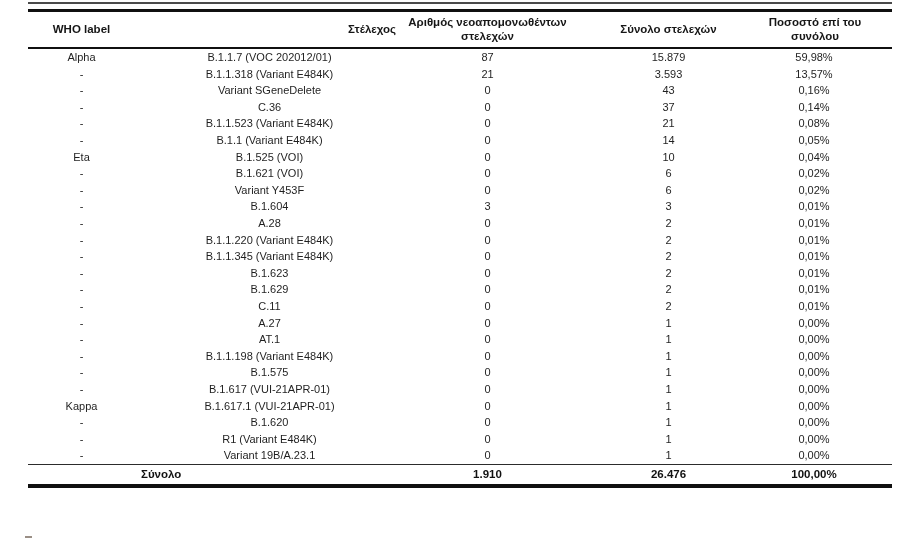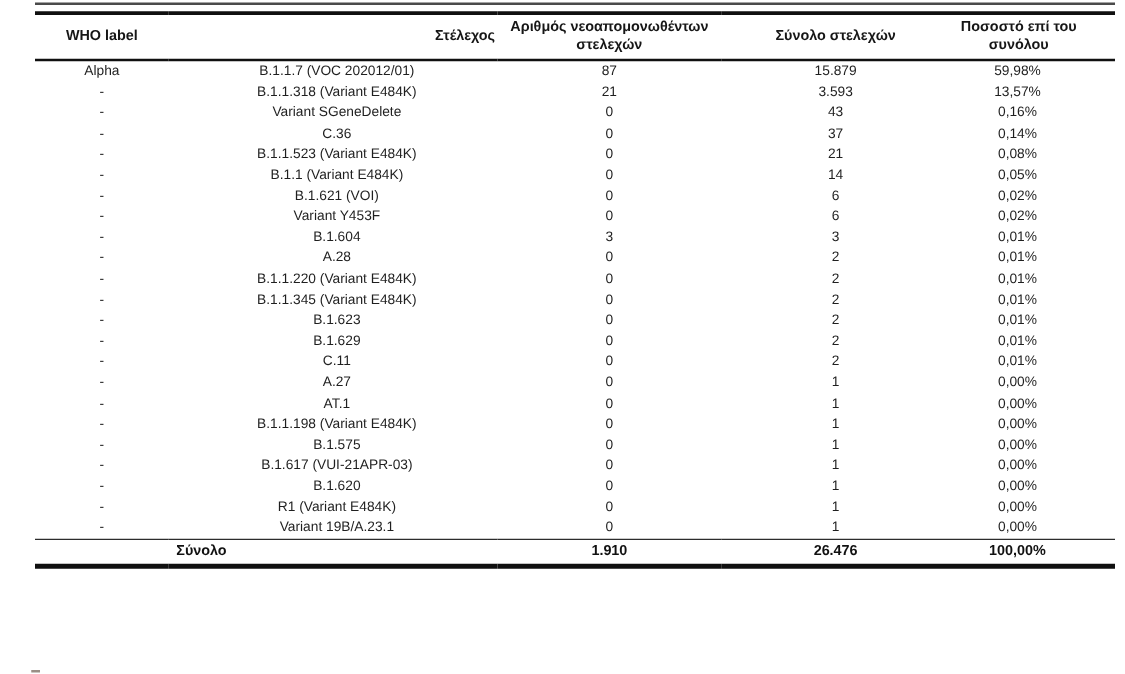--- a/index.html
+++ b/index.html
@@ -168,20 +168,27 @@
           <td class="cell-pct">0,08%</td>
         </tr>
           <tr style="">
           <td class="cell-who">-</td>
           <td class="cell-strain">B.1.1 (Variant E484K)</td>
           <td class="cell-new">0</td>
           <td class="cell-total">14</td>
           <td class="cell-pct">0,05%</td>
         </tr>
           <tr style="">
+          <td class="cell-who">Eta</td>
+          <td class="cell-strain">B.1.525 (VOI)</td>
+          <td class="cell-new">0</td>
+          <td class="cell-total">10</td>
+          <td class="cell-pct">0,04%</td>
+        </tr>
+          <tr style="">
           <td class="cell-who">-</td>
           <td class="cell-strain">B.1.621 (VOI)</td>
           <td class="cell-new">0</td>
           <td class="cell-total">6</td>
           <td class="cell-pct">0,02%</td>
         </tr>
           <tr style="">
           <td class="cell-who">-</td>
           <td class="cell-strain">Variant Y453F</td>
           <td class="cell-new">0</td>
@@ -260,21 +267,28 @@
         </tr>
           <tr style="">
           <td class="cell-who">-</td>
           <td class="cell-strain">B.1.575</td>
           <td class="cell-new">0</td>
           <td class="cell-total">1</td>
           <td class="cell-pct">0,00%</td>
         </tr>
           <tr style="">
           <td class="cell-who">-</td>
-          <td class="cell-strain">B.1.617 (VUI-21APR-03)</td>
+          <td class="cell-strain">B.1.617 (VUI-21APR-01)</td>
+          <td class="cell-new">0</td>
+          <td class="cell-total">1</td>
+          <td class="cell-pct">0,00%</td>
+        </tr>
+          <tr style="">
+          <td class="cell-who">Kappa</td>
+          <td class="cell-strain">B.1.617.1 (VUI-21APR-01)</td>
           <td class="cell-new">0</td>
           <td class="cell-total">1</td>
           <td class="cell-pct">0,00%</td>
         </tr>
           <tr style="">
           <td class="cell-who">-</td>
           <td class="cell-strain">B.1.620</td>
           <td class="cell-new">0</td>
           <td class="cell-total">1</td>
           <td class="cell-pct">0,00%</td>

